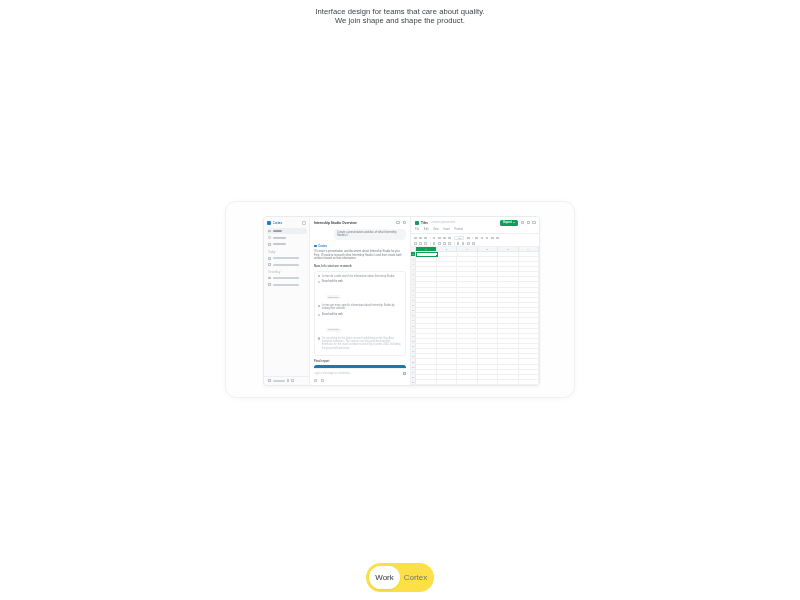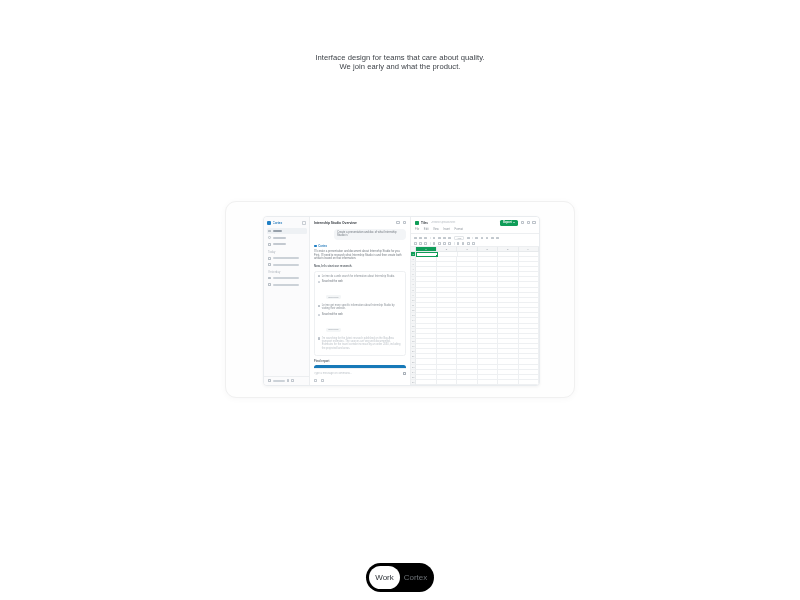--- a/index.html
+++ b/index.html
@@ -8,21 +8,20 @@
     background: #ffffff;
     font-family: "Liberation Sans", sans-serif;
     overflow: hidden;
   }
   body { position: relative; }
 
   
   .hero {
     position: absolute; top: 8px; left: 0; width: 800px;
     text-align: center;
-    margin-top: 46px;
   }
   .hero-line {
     font-size: 7.6px; line-height: 8.6px;
     color: #3a3f45; letter-spacing: .06px;
   }
 
   
   .showcase {
     position: absolute; left: 225px; top: 201px;
     width: 350px; height: 197px;
@@ -316,39 +315,39 @@
   .cell.active::after {
     content: ""; position: absolute;
     right: -1px; bottom: -1px;
     width: 1.4px; height: 1.4px; background: #0f9d58;
   }
 
   
   .pill-nav {
     position: absolute; left: 366px; top: 563px;
     width: 68px; height: 29px;
-    background: #000000; border-radius: 15px;
+    background: #fde047; border-radius: 15px;
     display: flex; align-items: center; padding: 3px;
   }
   .pill {
     flex: 1; height: 23px; border-radius: 12px;
     display: flex; align-items: center; justify-content: center;
     font-size: 8px; color: #6e7378;
   }
   .pill.active {
     background: #ffffff; color: #2c3136;
     box-shadow: 0 1px 2px rgba(0,0,0,.08);
   }
 </style>
 </head>
 <body>
 
 <div class="hero">
   <div class="hero-line">Interface design for teams that care about quality.</div>
-  <div class="hero-line">We join early and what the product.</div>
+  <div class="hero-line">We join shape and shape the product.</div>
 </div>
 
 <div class="showcase">
   <div class="app-window">
 
     <div class="sidebar">
       <div class="sb-head">
         <div class="sb-logo"></div>
         <div class="sb-brand">Cortex</div>
         <div class="sb-panel-icon"></div>

